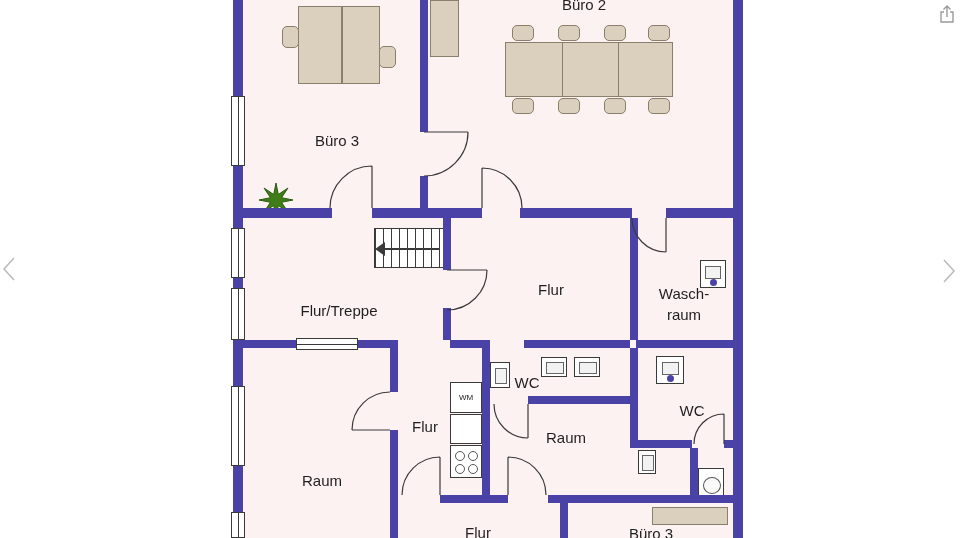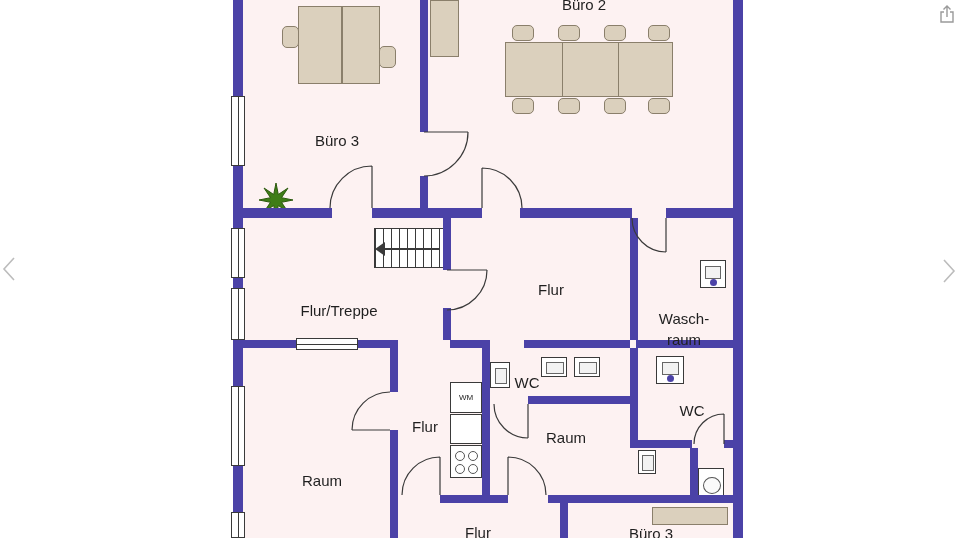--- a/index.html
+++ b/index.html
@@ -164,21 +164,21 @@
         <path d="M508,495 L508,457 M508,457 A38 38 0 0 1 546,495"></path>
         <path d="M528,404 L528,438 M528,438 A34 34 0 0 1 494,404"></path>
         <path d="M724,444 L724,414 M724,414 A30 30 0 0 0 694,444"></path>
       </g>
     </svg>
 
     <div class="lbl" style="left:584px;top:4px">Büro 2</div>
     <div class="lbl" style="left:337px;top:140px">Büro 3</div>
     <div class="lbl" style="left:339px;top:310px">Flur/Treppe</div>
     <div class="lbl" style="left:551px;top:289px">Flur</div>
-    <div class="lbl two" style="left:684px;top:329px">
+    <div class="lbl two" style="left:684px;top:304px">
       <div>Wasch-</div>
       <div>raum</div>
     </div>
     <div class="lbl" style="left:527px;top:382px">WC</div>
     <div class="lbl" style="left:692px;top:410px">WC</div>
     <div class="lbl" style="left:425px;top:426px">Flur</div>
     <div class="lbl" style="left:566px;top:437px">Raum</div>
     <div class="lbl" style="left:322px;top:480px">Raum</div>
     <div class="lbl" style="left:478px;top:532px">Flur</div>
     <div class="lbl" style="left:651px;top:533px">Büro 3</div>

